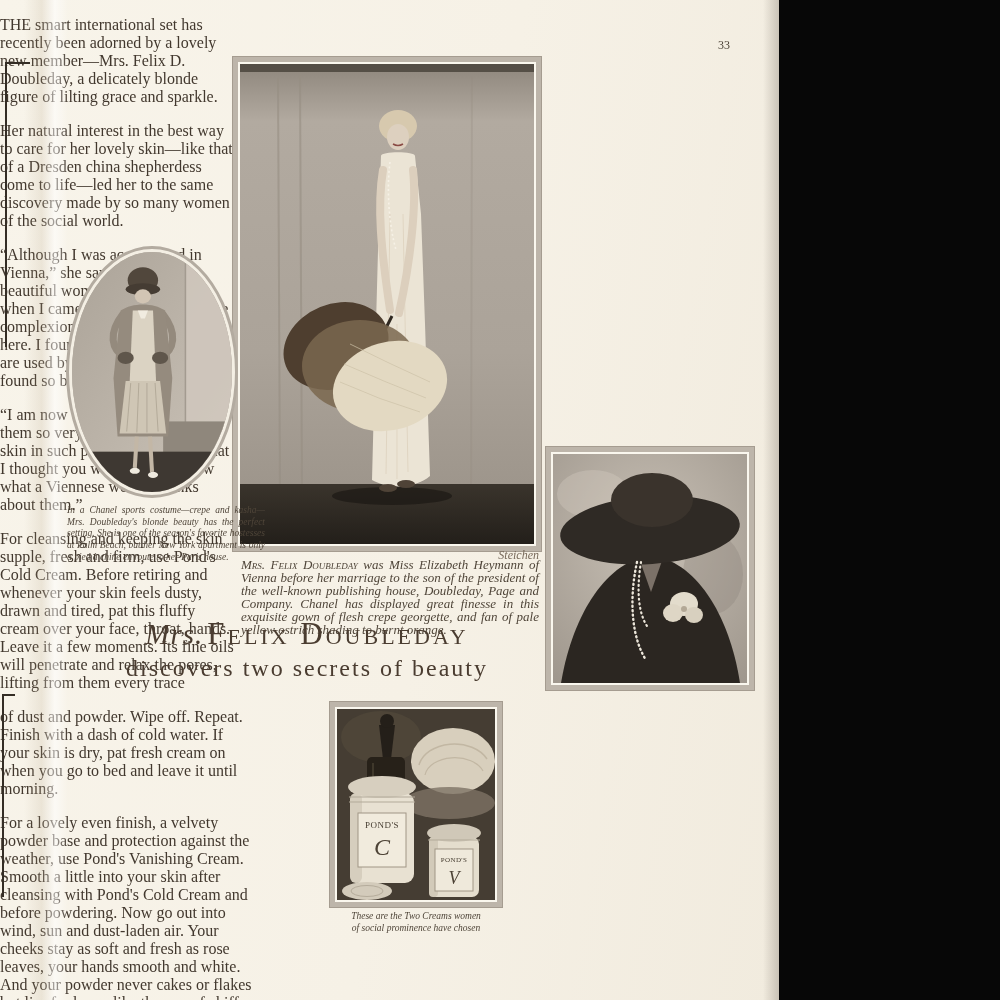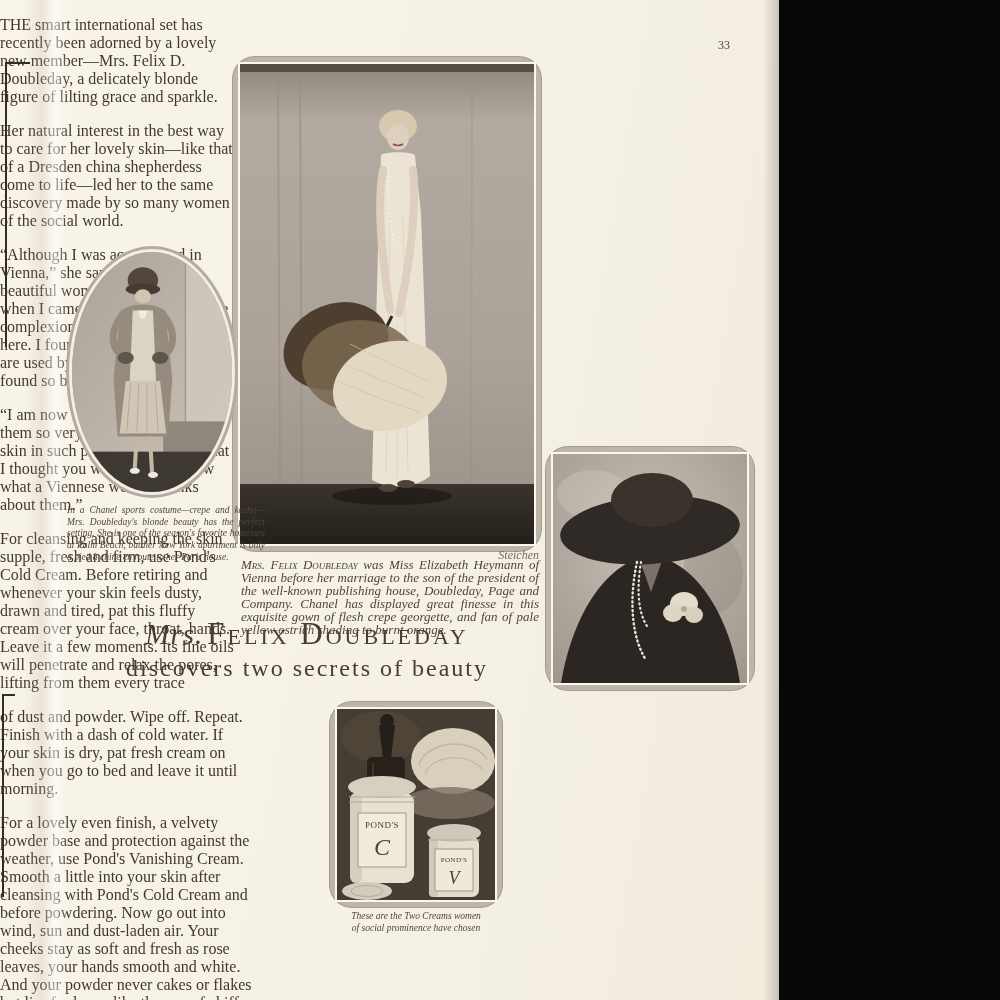--- a/index.html
+++ b/index.html
@@ -10,21 +10,21 @@
   .gutter{position:absolute;left:24px;top:0;width:44px;height:100%;
         background:linear-gradient(90deg,rgba(255,255,255,0) 0%,rgba(185,168,140,.20) 40%,rgba(255,255,255,.55) 70%,rgba(255,255,255,0) 100%);}
   .edge-shadow{position:absolute;right:0;top:0;width:16px;height:100%;
         background:linear-gradient(90deg,rgba(0,0,0,0),rgba(55,45,35,.22));}
   .prev-frame-top{position:absolute;left:5px;top:62px;width:23px;height:283px;
         border-top:2px solid #342d25;border-left:2px solid #342d25;}
   .prev-frame-bottom{position:absolute;left:2px;top:694px;width:11px;height:201px;
         border-top:2px solid #342d25;border-left:2px solid #342d25;}
   .pagenum{position:absolute;left:718px;top:38px;width:36px;text-align:left;font-size:12px;color:#4a4136;}
 
-  .photo{position:absolute;background:#bdb5aa;box-shadow:0 0 0 1px #a59c90;border-radius:22px;}
+  .photo{position:absolute;background:#bdb5aa;box-shadow:0 0 0 1px #a59c90;}
   .photo-inner{position:absolute;inset:5px;border:2px solid #faf7ee;overflow:hidden;background:#a9a198;}
   .photo-inner svg{display:block;width:100%;height:100%;}
   .ovalframe{position:absolute;border-radius:50%;border:3px solid #b3aba0;padding:3px;background:#f4efe4;}
   .ovalclip{width:100%;height:100%;border-radius:50%;overflow:hidden;background:#ada59a;}
   .ovalclip svg{display:block;width:100%;height:100%;}
 
   .credit{position:absolute;font-size:12px;font-style:italic;color:#77695a;text-align:right;}
   .cap{position:absolute;font-style:italic;color:#4f4539;text-align:justify;}
   .cap-left{font-size:9.5px;line-height:11.7px;}
   .cap-main{font-size:13px;line-height:13px;}

